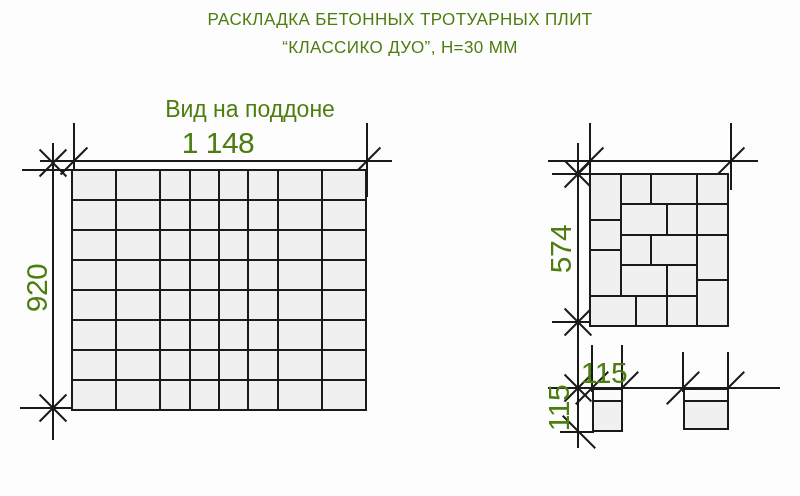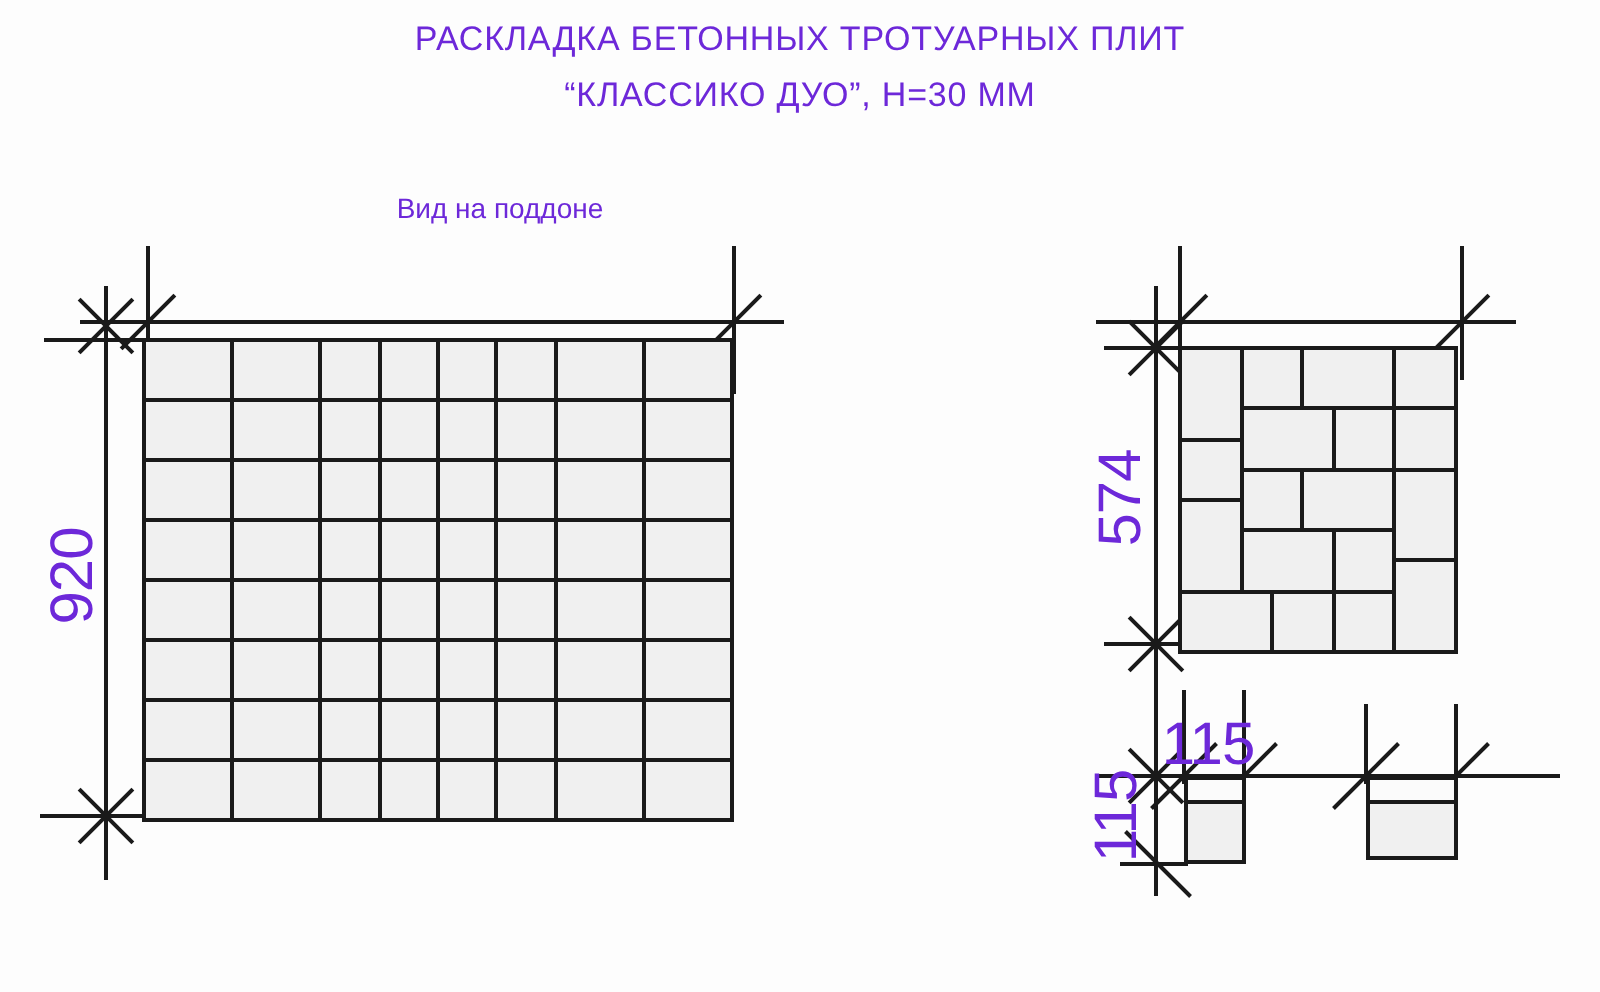--- a/index.html
+++ b/index.html
@@ -1,29 +1,29 @@
 <!DOCTYPE html>
 <html><head>
 <meta charset="utf-8">
 <style>
   * { margin:0; padding:0; box-sizing:border-box; }
   body { background:#ffffff; }
   #canvas {
     position:relative; width:800px; height:496px; background:#fdfdfd;
-    font-family:"Liberation Sans", sans-serif; color:#6d28d9; overflow:hidden;
+    font-family:"Liberation Sans", sans-serif; color:#4d7c0f; overflow:hidden;
   }
   .hl { position:absolute; height:2px; background:#1a1a1a; }
   .vl { position:absolute; width:2px;  background:#1a1a1a; }
   .tick { position:absolute; width:38px; height:2px; background:#1a1a1a; }
   .tick.f { transform:rotate(-45deg); }   
   .tick.b { transform:rotate(45deg); }    
   .tick.long { width:46px; }
   .title { position:absolute; left:0; width:800px; text-align:center;
            font-size:17px; letter-spacing:.4px; }
-  .heading { position:absolute; width:260px; text-align:center; font-size:14px; }
+  .heading { position:absolute; width:260px; text-align:center; font-size:23px; }
   .dim { position:absolute; font-size:30px; text-align:center; letter-spacing:-.5px; }
   .dim.rot { width:100px; height:30px; line-height:30px; transform:rotate(-90deg); }
   .grid { position:absolute; border:1px solid #1a1a1a; background:#fdfdfd; }
   .cell { position:absolute; border:1px solid #1a1a1a; background:#f0f0f0; }
   .slab { position:absolute; border:2px solid #1a1a1a; background:#f0f0f0; }
   .slab .top-face { position:absolute; left:0; top:0; right:0; height:12px;
                     background:#fbfbfb; border-bottom:2px solid #1a1a1a; }
 </style>
 </head>
 <body>
@@ -41,20 +41,21 @@
   <div class="vl" style="left:73px;  top:123px; height:69px;"></div>
   <div class="vl" style="left:366px; top:123px; height:74px;"></div>
 
   <div class="tick f" style="left:55px;  top:160px;"></div>
   <div class="tick f" style="left:348px; top:160px;"></div>
   <div class="tick f" style="left:34px;  top:162px;"></div>
   <div class="tick b" style="left:34px;  top:162px;"></div>
   <div class="tick f" style="left:34px;  top:407px;"></div>
   <div class="tick b" style="left:34px;  top:407px;"></div>
 
+  <div class="dim" style="left:148px; top:126px; width:140px;">1 148</div>
   <div class="dim rot" style="left:-13px; top:273px;">920</div>
 
   <div class="grid" id="pallet-grid" style="left:71px; top:169px; width:296px; height:242px;">
       <div class="cell" style="left: 0px; top: 0px; width: 44.05px; height: 30px;"></div>
       <div class="cell" style="left: 44.05px; top: 0px; width: 44.05px; height: 30px;"></div>
       <div class="cell" style="left: 88.1px; top: 0px; width: 29.45px; height: 30px;"></div>
       <div class="cell" style="left: 117.55px; top: 0px; width: 29.45px; height: 30px;"></div>
       <div class="cell" style="left: 147px; top: 0px; width: 29.45px; height: 30px;"></div>
       <div class="cell" style="left: 176.45px; top: 0px; width: 29.45px; height: 30px;"></div>
       <div class="cell" style="left: 205.9px; top: 0px; width: 44.05px; height: 30px;"></div>

